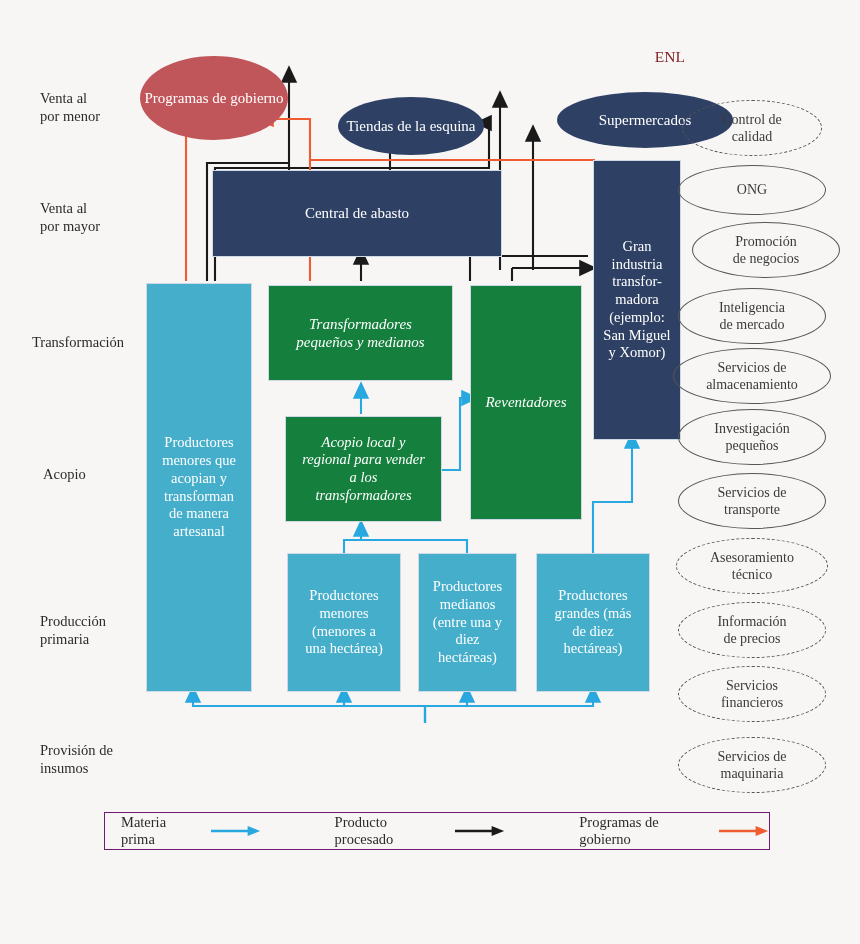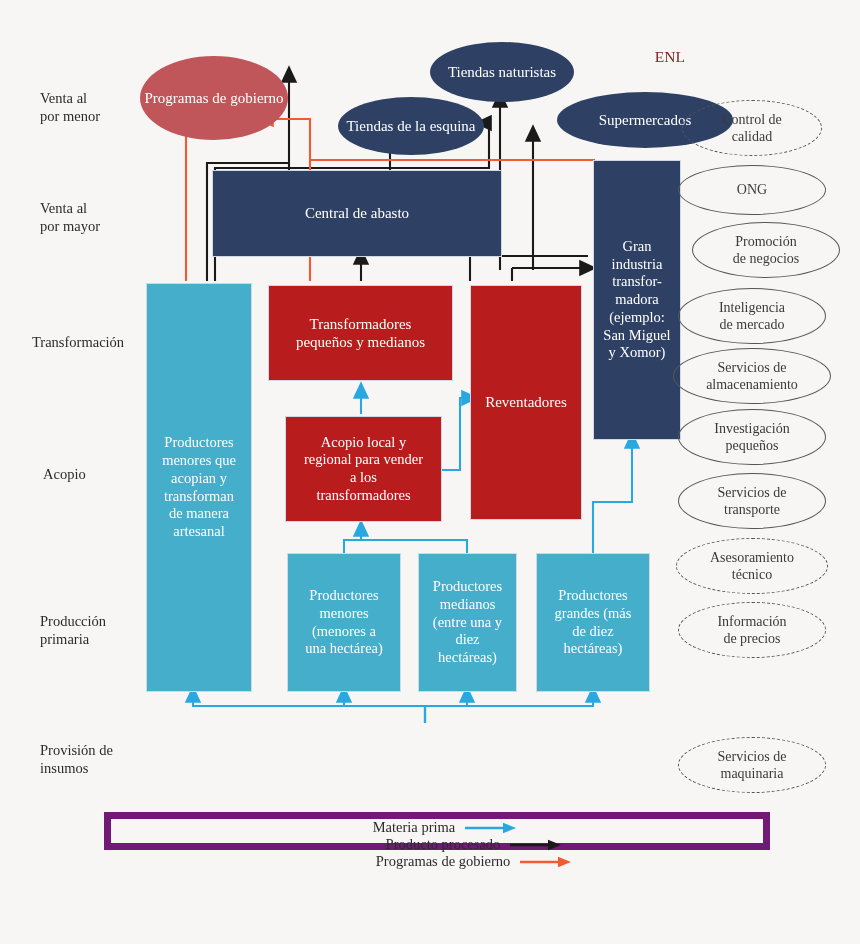--- a/index.html
+++ b/index.html
@@ -16,36 +16,36 @@
   svg#wires{position:absolute;left:0;top:0;width:860px;height:944px;pointer-events:none;}
 
   .node{position:absolute;box-sizing:border-box;display:flex;align-items:center;
         justify-content:center;text-align:center;line-height:1.22;}
   .stage-label{position:absolute;color:#2b2b2b;font-size:14.5px;text-align:left;
         line-height:1.25;white-space:pre-line;}
 
   
   .rect{color:#ffffff;border:1px solid #cfd9e6;}
   .navy{background:#2e4164;}
-  .midblue{background:#b91c1c;}
+  .midblue{background:#15803d;font-style:italic;}
   .teal{background:#45aeca;}
   .cyan{background:#17ade2;}
 
   
   .ell{border-radius:50%;}
   .ell.navy{background:#2e4164;color:#fff;border:none;}
   .ell.red{background:#c1565a;color:#fff;border:none;}
   .ell.solid{background:transparent;color:#3a3a3a;border:1.2px solid #555;}
   .ell.dashed{background:transparent;color:#3a3a3a;border:1.6px dashed #555;}
 
   .plain-label{position:absolute;color:#7f1d1d;text-align:right;}
 
   
-  #legend{position:absolute;box-sizing:border-box;border:7px solid #701a75;
-          background:#f7f6f5;display:flex;align-items:center;flex-direction:column;}
+  #legend{position:absolute;box-sizing:border-box;border:1px solid #701a75;
+          background:#f7f6f5;display:flex;align-items:center;}
   .leg-item{display:flex;align-items:center;gap:10px;color:#2b2b2b;font-size:14.5px;}
   .leg-arrow{display:block;}
 </style>
 </head>
 <body>
 
 <div id="stage">
 
   <svg id="wires" viewBox="0 0 860 944">
     <defs>
@@ -118,22 +118,20 @@
   <div class="stage-label" style="left:43px;top:465px;">Acopio</div>
   <div class="stage-label" style="left:40px;top:612px;">Producción
 primaria</div>
   <div class="stage-label" style="left:40px;top:741px;">Provisión de
 insumos</div>
 
   <div class="node ell red" style="left:140px;top:56px;width:148px;height:84px;font-size:15px;">Programas de
 gobierno</div>
 
 
-  <div class="node ell navy" style="left:430px;top:42px;width:144px;height:60px;font-size:15px;">Tiendas
-naturistas</div>
 
   <div class="node ell navy" style="left:338px;top:97px;width:146px;height:58px;font-size:15px;">Tiendas de
 la esquina</div>
 
   <div class="node ell navy" style="left:557px;top:92px;width:176px;height:56px;font-size:15px;">Supermercados</div>
 
   <div class="plain-label" style="left:605px;top:48px;width:80px;font-size:15.5px;">ENL</div>
 
   <div class="node rect navy" style="left:212px;top:170px;width:290px;height:87px;font-size:15px;">Central de abasto</div>
 
@@ -189,20 +187,22 @@
   <div class="node ell solid" style="left:673px;top:348px;width:158px;height:56px;font-size:14px;white-space:pre-line;">Servicios de
 almacenamiento</div>
   <div class="node ell solid" style="left:678px;top:409px;width:148px;height:56px;font-size:14px;white-space:pre-line;">Investigación
 pequeños</div>
   <div class="node ell solid" style="left:678px;top:473px;width:148px;height:56px;font-size:14px;white-space:pre-line;">Servicios de
 transporte</div>
   <div class="node ell dashed" style="left:676px;top:538px;width:152px;height:56px;font-size:14px;white-space:pre-line;">Asesoramiento
 técnico</div>
   <div class="node ell dashed" style="left:678px;top:602px;width:148px;height:56px;font-size:14px;white-space:pre-line;">Información
 de precios</div>
+  <div class="node ell dashed" style="left:678px;top:666px;width:148px;height:56px;font-size:14px;white-space:pre-line;">Servicios
+financieros</div>
   <div class="node ell dashed" style="left:678px;top:737px;width:148px;height:56px;font-size:14px;white-space:pre-line;">Servicios de
 maquinaria</div>
 
   <div id="legend" style="left:104px;top:812px;width:666px;height:38px;">
     <div class="leg-item" style="margin-left:16px;">
       <span>Materia prima</span>
       <svg class="leg-arrow" width="52" height="12" viewBox="0 0 52 12">
         <line x1="0" y1="6" x2="40" y2="6" stroke="#29a8e0" stroke-width="2.6"></line>
         <path d="M38,0.8 L51,6 L38,11.2 z" fill="#29a8e0"></path>
       </svg>

